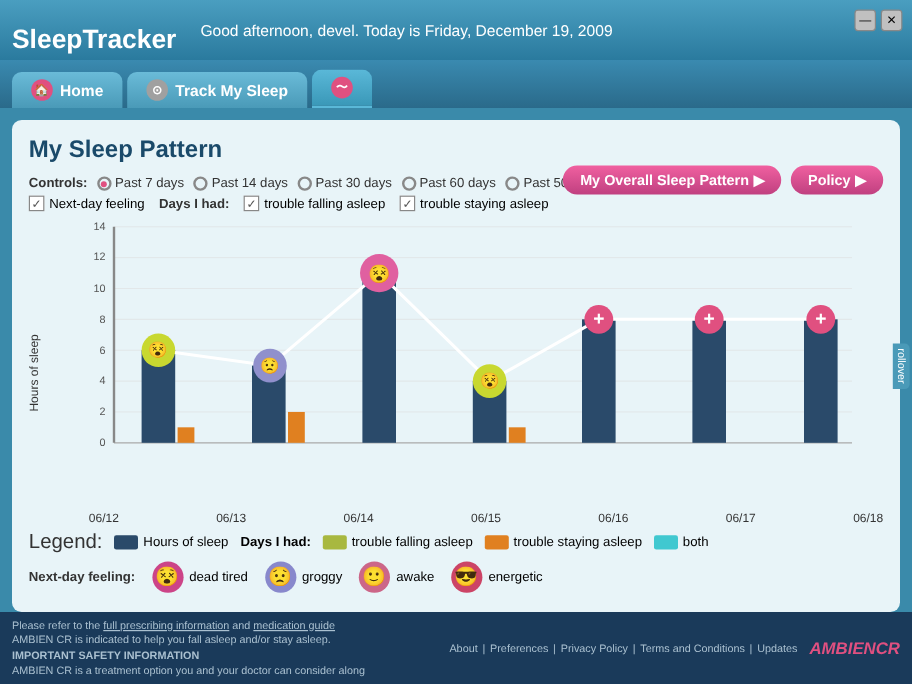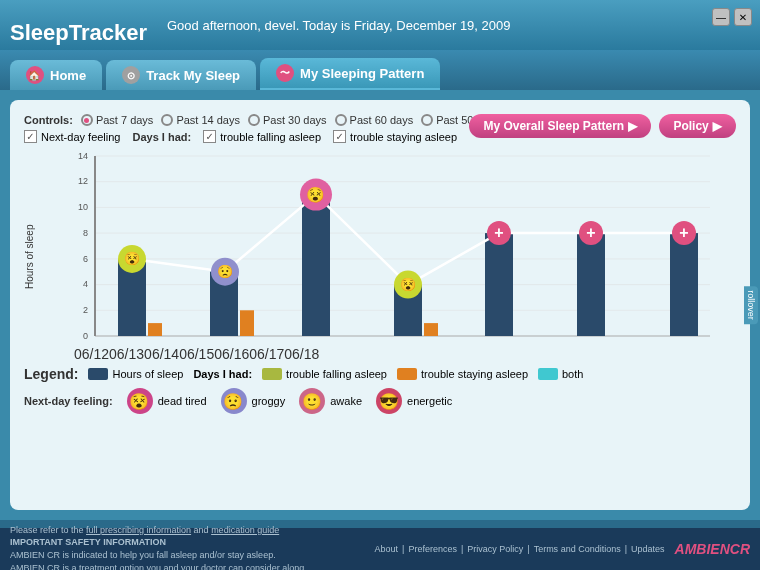--- a/index.html
+++ b/index.html
@@ -189,20 +189,21 @@
       color: white;
       border: none;
       border-radius: 16px;
       padding: 5px 14px;
       font-size: 12px;
       font-weight: bold;
       cursor: pointer;
       display: flex;
       align-items: flex-start;
       gap: 4px;
+      margin-top: 24px;
     }
     .y-axis-label {
       writing-mode: vertical-rl;
       transform: rotate(180deg);
       font-size: 10px;
       color: #333;
       text-align: center;
       width: 20px;
       flex-shrink: 0;
     }
@@ -248,21 +249,21 @@
       justify-content: center;
       font-size: 16px;
     }
 
     
     .bottom-bar {
       position: absolute;
       bottom: 0;
       left: 0;
       right: 0;
-      height: 42px;
+      height: 60px;
       background: #1a3a5a;
       display: flex;
       align-items: center;
       padding: 0 10px;
       font-size: 9px;
       color: #aac0d0;
     }
     .bottom-left {
       flex: 1;
       font-size: 9px;
@@ -319,27 +320,27 @@
   <div class="tab inactive">
     <div class="tab-icon home">🏠</div>
     <span>Home</span>
   </div>
   <div class="tab inactive">
     <div class="tab-icon track">⊙</div>
     <span>Track My Sleep</span>
   </div>
   <div class="tab active">
     <div class="tab-icon pattern">〜</div>
-    <span>My Sleeping Pattern</span>
   </div>
 </div>
 
 <div class="main-content">
   <div class="panel">
 
+    <div class="panel-title">My Sleep Pattern</div>
 
     <div class="top-buttons">
       <button class="btn-pink">
         <span>My Overall Sleep Pattern</span>
         <span>▶</span>
       </button>
       <button class="btn-pink">
         <span>Policy</span>
         <span>▶</span>
       </button>
@@ -445,34 +446,34 @@
           <text x="439" y="87" text-anchor="middle" font-size="16" font-weight="bold" fill="white">+</text>
 
           <circle cx="531" cy="82.1" r="12" fill="#e05080"></circle>
           <text x="531" y="87" text-anchor="middle" font-size="16" font-weight="bold" fill="white">+</text>
 
           <circle cx="624" cy="82.1" r="12" fill="#e05080"></circle>
           <text x="624" y="87" text-anchor="middle" font-size="16" font-weight="bold" fill="white">+</text>
 
         </svg>
 
-        <div style="display:flex;justify-content:flex-start;padding:0 0 0 30px;font-size:14px;color:#333;">
+        <div style="display:flex;justify-content:space-between;padding:0 0 0 30px;font-size:10px;color:#333;margin-top:48px;">
           <span>06/12</span>
           <span>06/13</span>
           <span>06/14</span>
           <span>06/15</span>
           <span>06/16</span>
           <span>06/17</span>
           <span>06/18</span>
         </div>
       </div>
     </div>
 
     <div class="legend-row">
-      <span style="font-weight:bold;font-size:14px;color:#333;">Legend:</span>
+      <span style="font-weight:normal;font-size:17px;color:#333;">Legend:</span>
       <div class="legend-item">
         <div class="legend-color" style="background:#2a4a6a;"></div>
         <span style="font-size:11px;">Hours of sleep</span>
       </div>
       <span style="font-weight:bold;font-size:11px;">Days I had:</span>
       <div class="legend-item">
         <div class="legend-color" style="background:#a8b840;"></div>
         <span style="font-size:11px;">trouble falling asleep</span>
       </div>
       <div class="legend-item">
@@ -508,22 +509,22 @@
     <div class="rollover-tab" style="font-size:9px;">rollover</div>
 
   </div>
 </div>
 
 <div class="bottom-bar">
   <div class="bottom-left">
     <div>
       <span>Please refer to the </span><span class="full-link">full prescribing information</span><span> and </span><span class="full-link">medication guide</span>
     </div>
+    <div>AMBIEN CR is indicated to help you fall asleep and/or stay asleep.</div>
     <div style="font-weight:bold;">IMPORTANT SAFETY INFORMATION</div>
-    <div>AMBIEN CR is indicated to help you fall asleep and/or stay asleep.</div>
     <div>AMBIEN CR is a treatment option you and your doctor can consider along</div>
   </div>
   <div class="bottom-links">
     <a>About</a>
     <span>|</span>
     <a>Preferences</a>
     <span>|</span>
     <a>Privacy Policy</a>
     <span>|</span>
     <a>Terms and Conditions</a>

